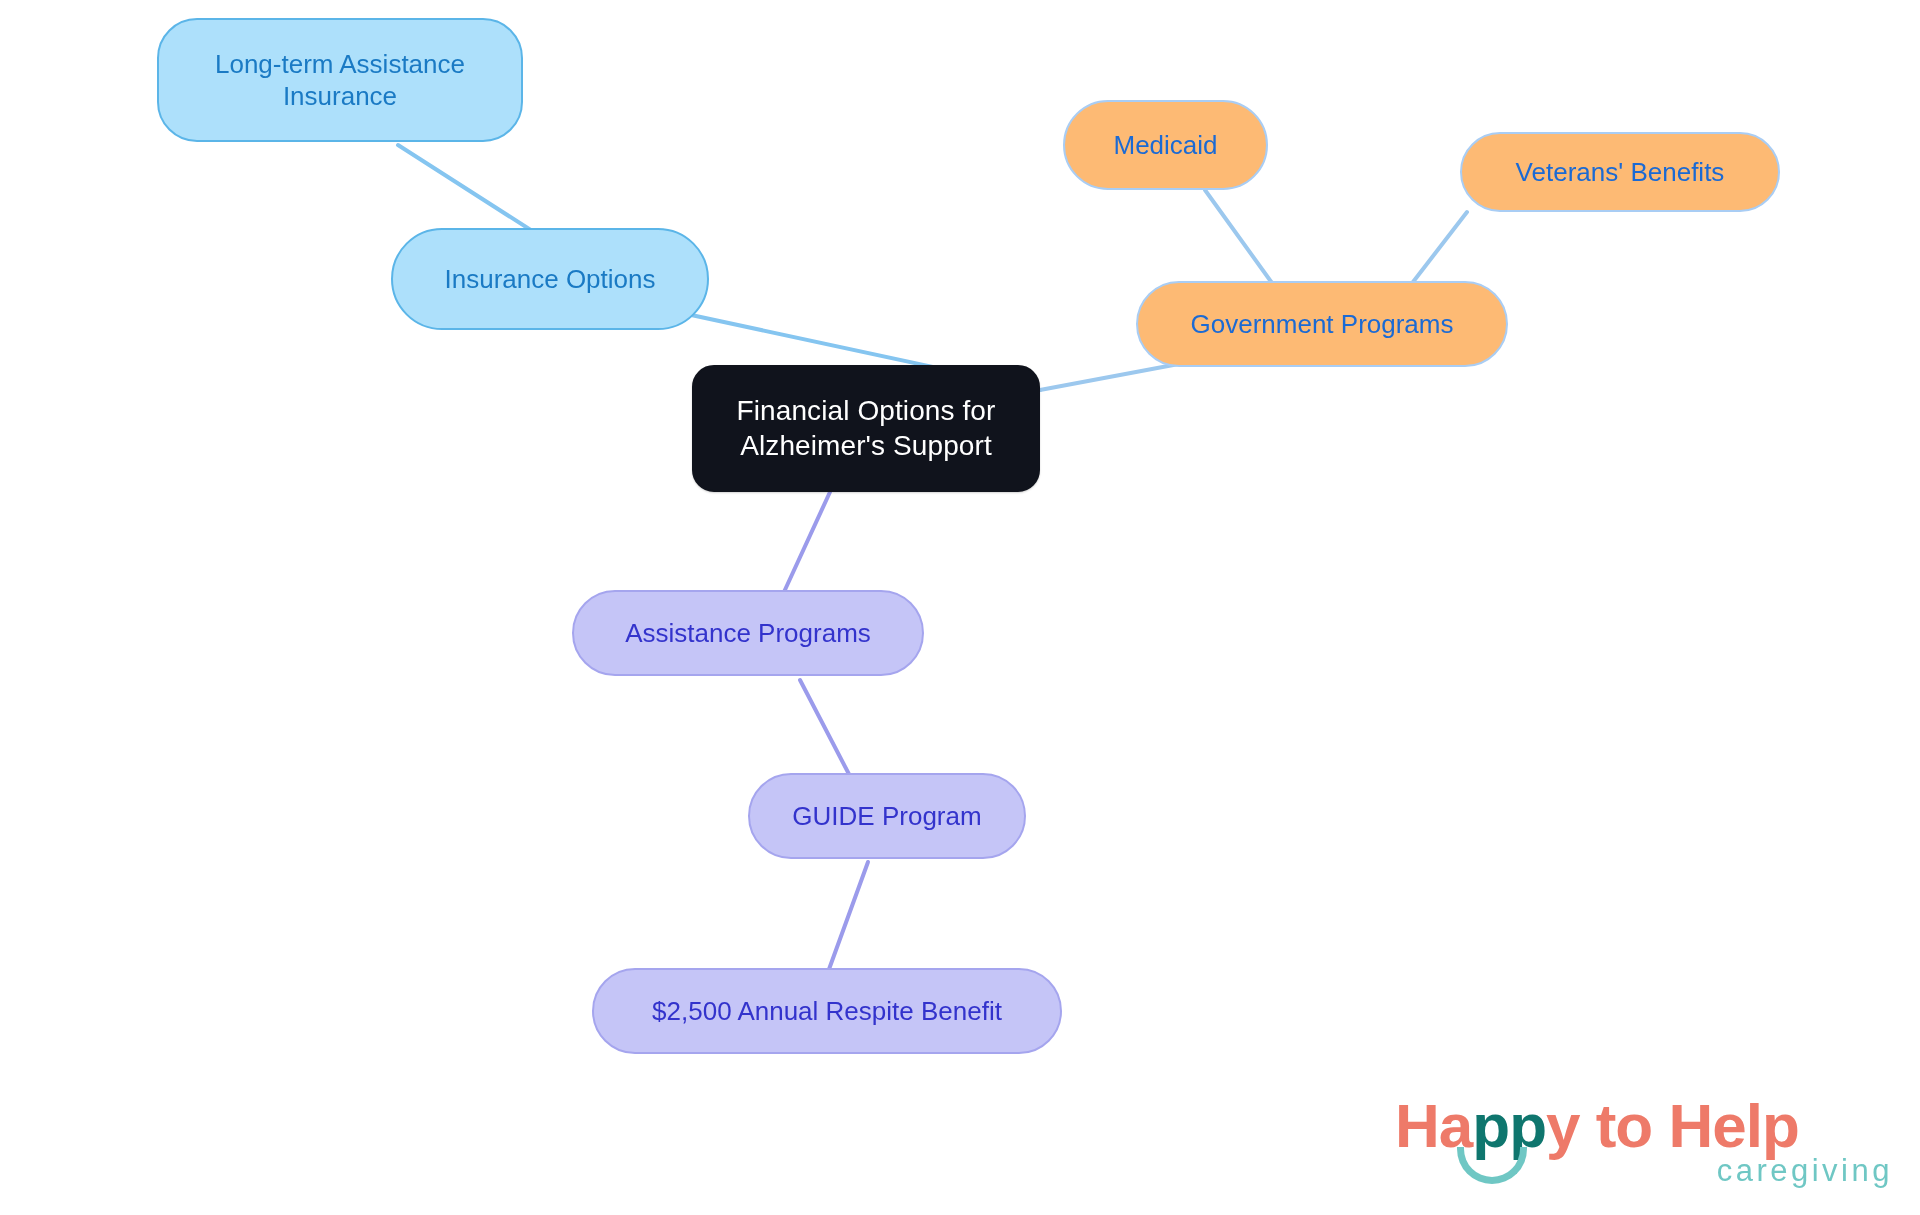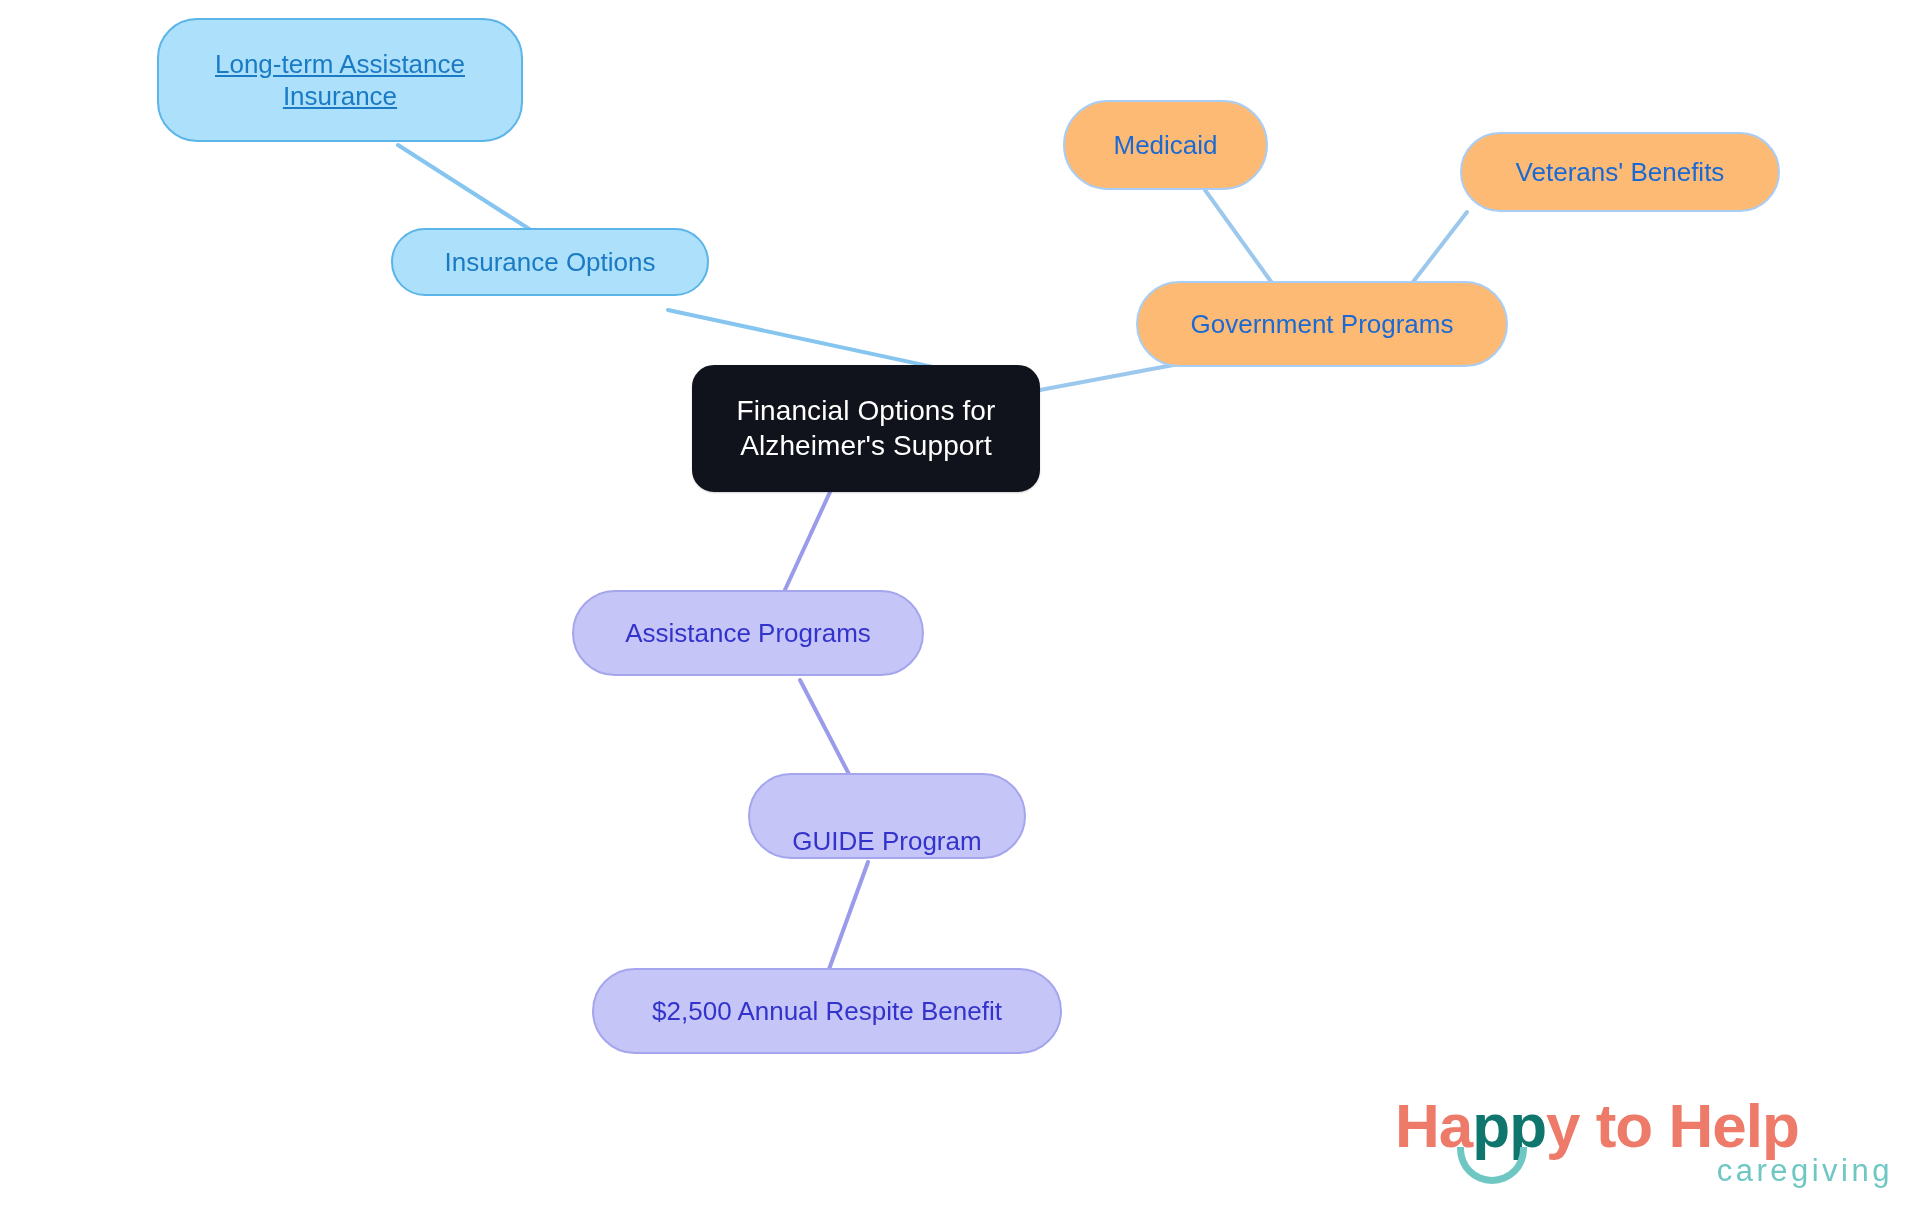--- a/index.html
+++ b/index.html
@@ -135,26 +135,26 @@
 
     <line x1="1467" y1="212" x2="1413" y2="282" stroke="#9cc8ee" stroke-width="4" stroke-linecap="round"></line>
 
     <line x1="830" y1="492" x2="784" y2="592" stroke="#9b9beb" stroke-width="4" stroke-linecap="round"></line>
 
     <line x1="800" y1="680" x2="852" y2="780" stroke="#9b9beb" stroke-width="4" stroke-linecap="round"></line>
 
     <line x1="868" y1="862" x2="828" y2="972" stroke="#9b9beb" stroke-width="4" stroke-linecap="round"></line>
   </svg>
 
-  <div class="node node--blue two-line" style="left:157px; top:18px; width:366px; height:124px;text-decoration:underline;">
+  <div class="node node--blue two-line" style="left:157px; top:18px; width:366px; height:124px;">
     <span>Long-term Assistance
 Insurance</span>
   </div>
 
-  <div class="node node--blue" style="left:391px; top:228px; width:318px; height:68px;">
+  <div class="node node--blue" style="left:391px; top:228px; width:318px; height:102px;">
     <span>Insurance Options</span>
   </div>
 
   <div class="node node--root" style="left:692px; top:365px; width:348px; height:127px;">
     <span>Financial Options for
 Alzheimer's Support</span>
   </div>
 
   <div class="node node--paleblue" style="left:1063px; top:100px; width:205px; height:90px;">
     <span>Medicaid</span>
@@ -165,21 +165,21 @@
   </div>
 
   <div class="node node--paleblue" style="left:1136px; top:281px; width:372px; height:86px;">
     <span>Government Programs</span>
   </div>
 
   <div class="node node--purple" style="left:572px; top:590px; width:352px; height:86px;">
     <span>Assistance Programs</span>
   </div>
 
-  <div class="node node--purple" style="left:748px; top:773px; width:278px; height:86px;align-items:flex-end;">
+  <div class="node node--purple" style="left:748px; top:773px; width:278px; height:86px;">
     <span>GUIDE Program</span>
   </div>
 
   <div class="node node--purple" style="left:592px; top:968px; width:470px; height:86px;">
     <span>$2,500 Annual Respite Benefit</span>
   </div>
 
   <div id="logo">
     <div class="logo-main"><span>Ha</span><span class="teal">pp</span><span>y to Help</span></div>
     <div class="logo-smile"></div>

